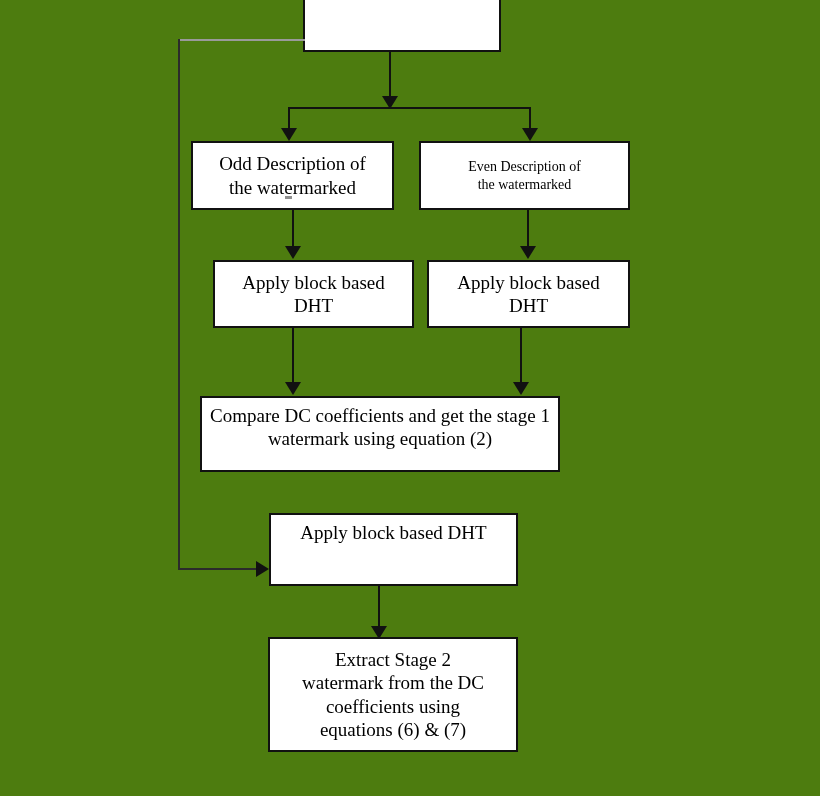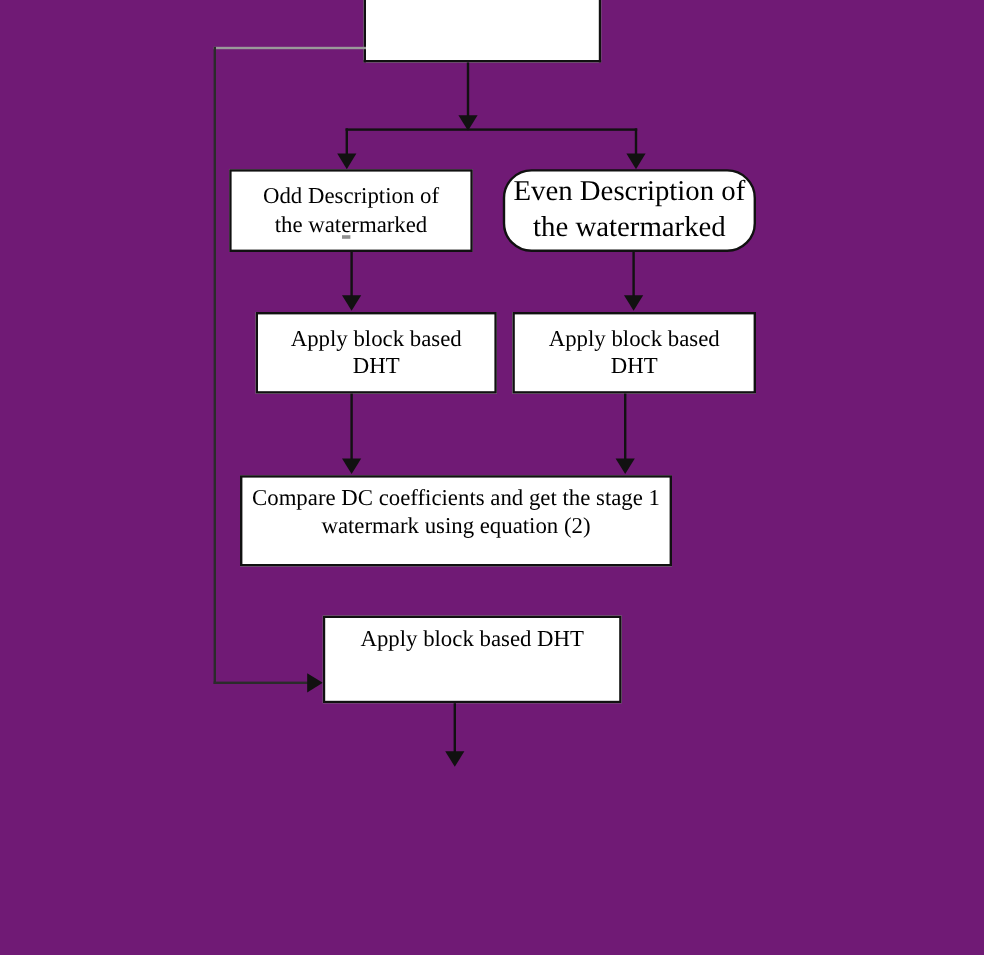--- a/index.html
+++ b/index.html
@@ -11,21 +11,21 @@
     height: 796px;
     background: #f4f4f4;
     font-family: "Liberation Serif", "DejaVu Serif", serif;
     color: #000;
     overflow: hidden;
   }
   #canvas {
     position: relative;
     width: 820px;
     height: 796px;
-    background: #701a75;
+    background: #4d7c0f;
   }
   
   .node {
     position: absolute;
     box-sizing: border-box;
     background: #ffffff;
     border: 2px solid #111111;
     display: flex;
     justify-content: center;
     text-align: center;
@@ -114,21 +114,21 @@
   <div class="vline" style="left:529px; top:107px; height:26px;"></div>
   <div class="arrow-down" style="left:522px; top:128px;"></div>
 
   <div class="node center" style="left:191px; top:141px; width:203px; height:69px; font-size:19px;">
     <span class="label">Odd Description of
 the watermarked</span>
   </div>
 
   <div class="smudge" style="left:285px; top:196px; width:7px; height:3px;"></div>
 
-  <div class="node center" style="left:419px; top:141px; width:211px; height:69px; font-size:24px;border-radius:24px;">
+  <div class="node center" style="left:419px; top:141px; width:211px; height:69px; font-size:14px;">
     <span class="label">Even Description of
 the watermarked</span>
   </div>
 
   <div class="vline" style="left:292px; top:210px; height:40px;"></div>
   <div class="arrow-down" style="left:285px; top:246px;"></div>
 
   <div class="vline" style="left:527px; top:210px; height:40px;"></div>
   <div class="arrow-down" style="left:520px; top:246px;"></div>
 
@@ -153,14 +153,20 @@
 watermark using equation (2)</span>
   </div>
 
   <div class="node top" style="left:269px; top:513px; width:249px; height:73px; font-size:19px;">
     <span class="label">Apply block based DHT</span>
   </div>
 
   <div class="vline" style="left:378px; top:586px; height:48px;"></div>
   <div class="arrow-down" style="left:371px; top:626px;"></div>
 
+  <div class="node center" style="left:268px; top:637px; width:250px; height:115px; font-size:19px;">
+    <span class="label">Extract Stage 2
+watermark from the DC
+coefficients using
+equations (6) &amp; (7)</span>
+  </div>
 
 </div>
 
 </body></html>

